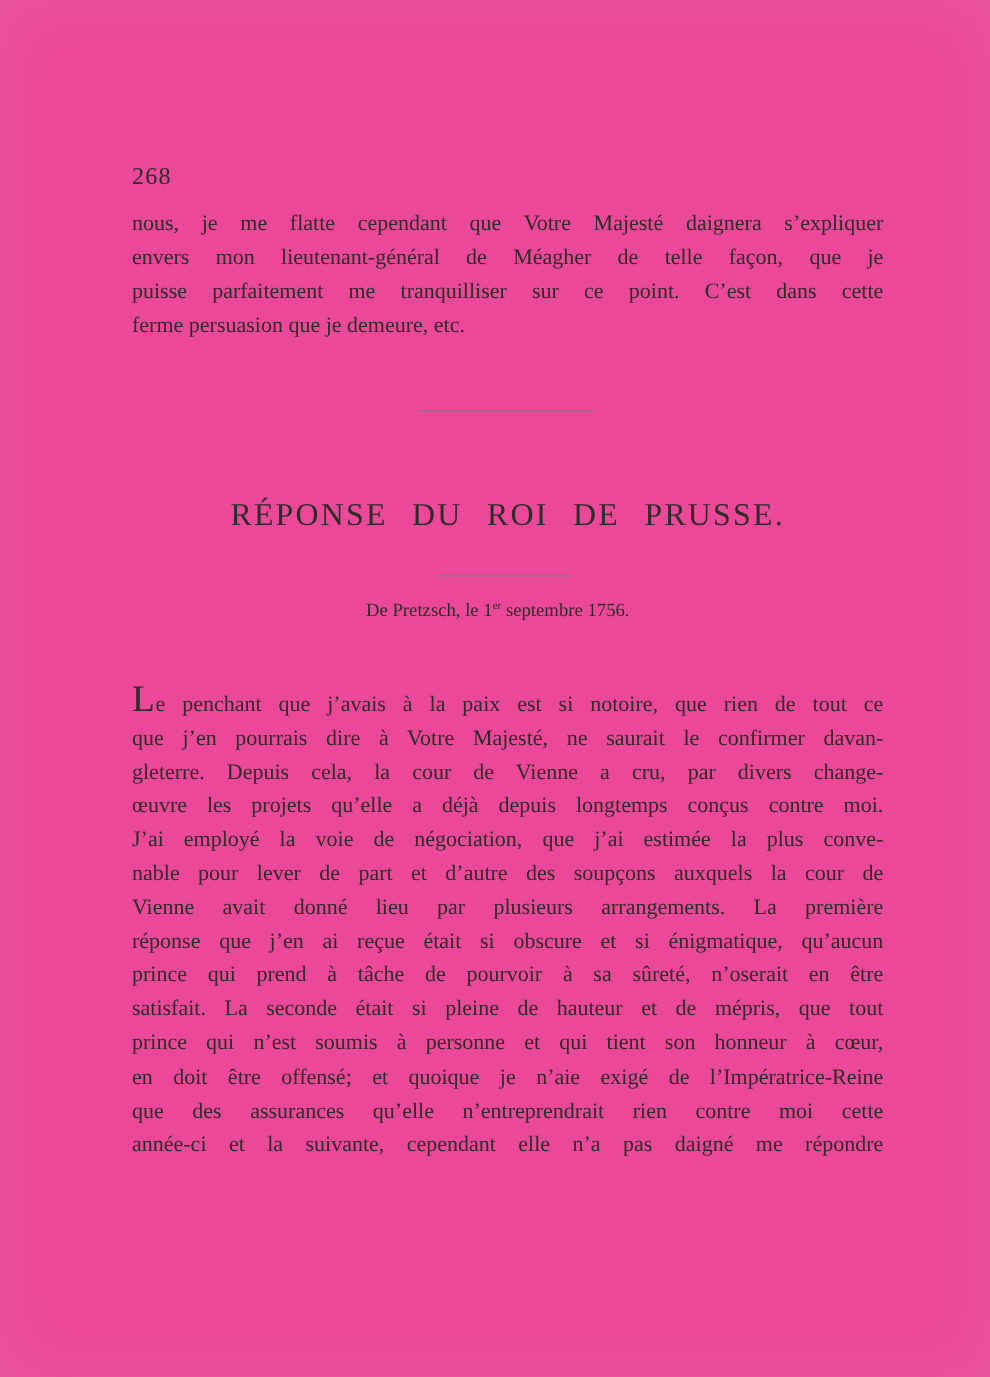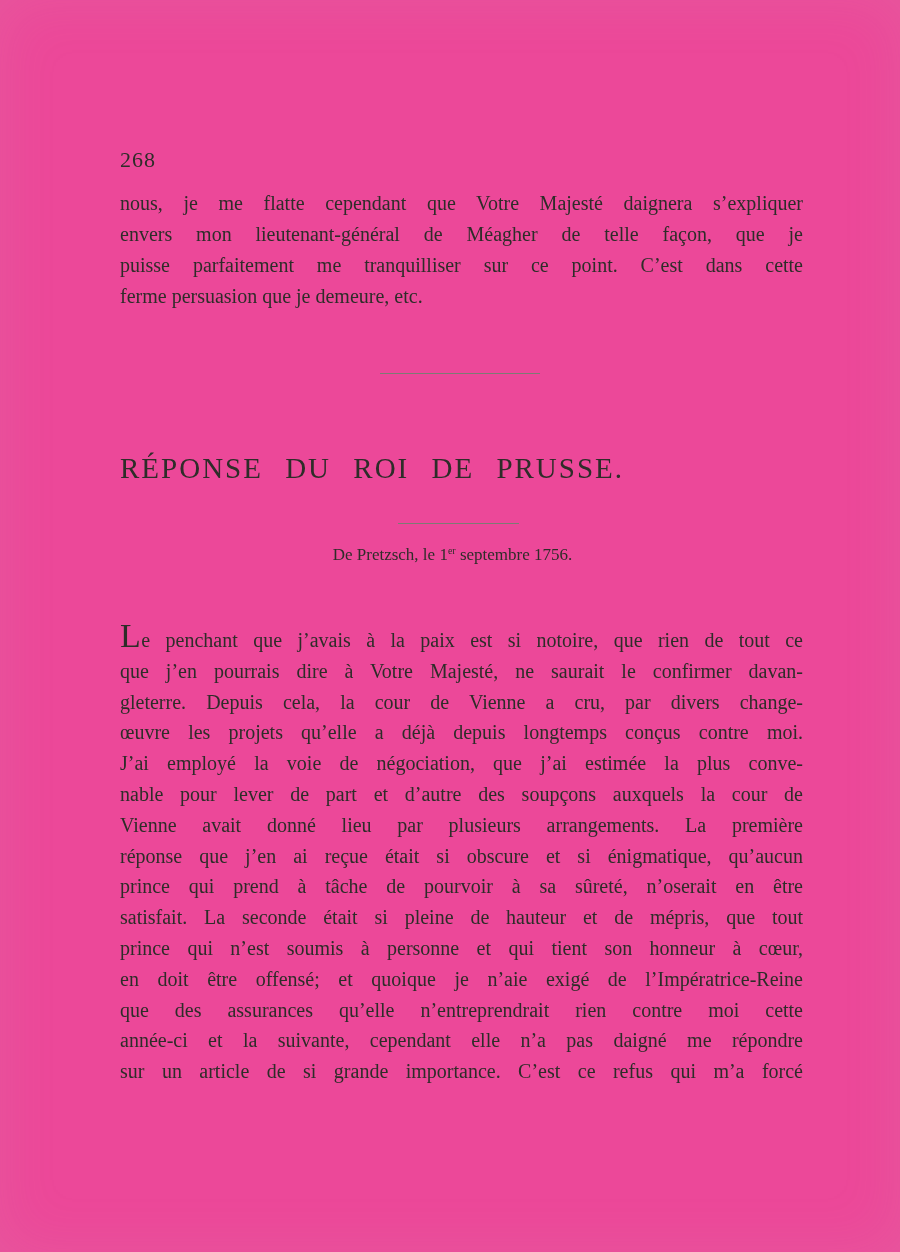--- a/index.html
+++ b/index.html
@@ -55,21 +55,21 @@
     height: 1px;
     background: #7c7b74;
   }
   .rule-1 { left: 380px; top: 373px; width: 160px; }
   .rule-2 { left: 398px; top: 523px; width: 121px; }
   .section-title {
     position: absolute;
     left: 120px;
     width: 683px;
     top: 452px;
-    text-align: left;
+    text-align: center;
     font-size: 29px;
     letter-spacing: 2px;
     word-spacing: 13px;
     white-space: nowrap;
   }
   .dateline {
     position: absolute;
     left: 120px;
     width: 665px;
     top: 545px;
@@ -127,16 +127,15 @@
     <div class="line">J’ai employé la voie de négociation, que j’ai estimée la plus conve-</div>
     <div class="line">nable pour lever de part et d’autre des soupçons auxquels la cour de</div>
     <div class="line">Vienne avait donné lieu par plusieurs arrangements. La première</div>
     <div class="line">réponse que j’en ai reçue était si obscure et si énigmatique, qu’aucun</div>
     <div class="line">prince qui prend à tâche de pourvoir à sa sûreté, n’oserait en être</div>
     <div class="line">satisfait. La seconde était si pleine de hauteur et de mépris, que tout</div>
     <div class="line">prince qui n’est soumis à personne et qui tient son honneur à cœur,</div>
     <div class="line">en doit être offensé; et quoique je n’aie exigé de l’Impératrice-Reine</div>
     <div class="line">que des assurances qu’elle n’entreprendrait rien contre moi cette</div>
     <div class="line">année-ci et la suivante, cependant elle n’a pas daigné me répondre</div>
-    <div class="line">sur un article de si grande importance. C’est ce refus qui m’a forcé</div>
   </div>
 
 </div>
 
 </body></html>

